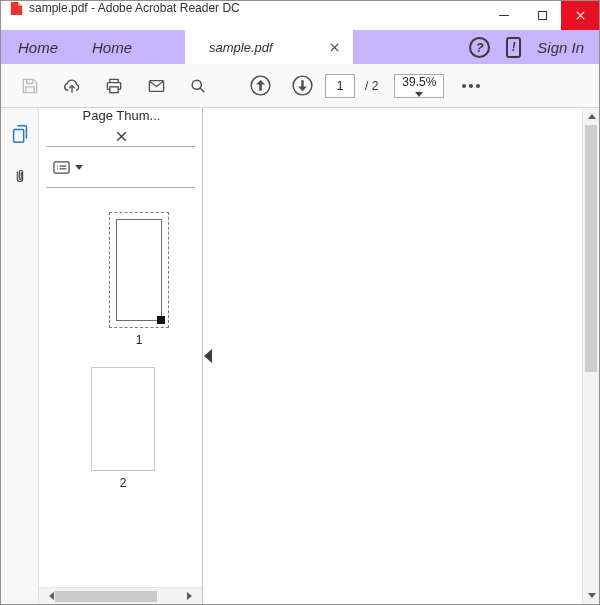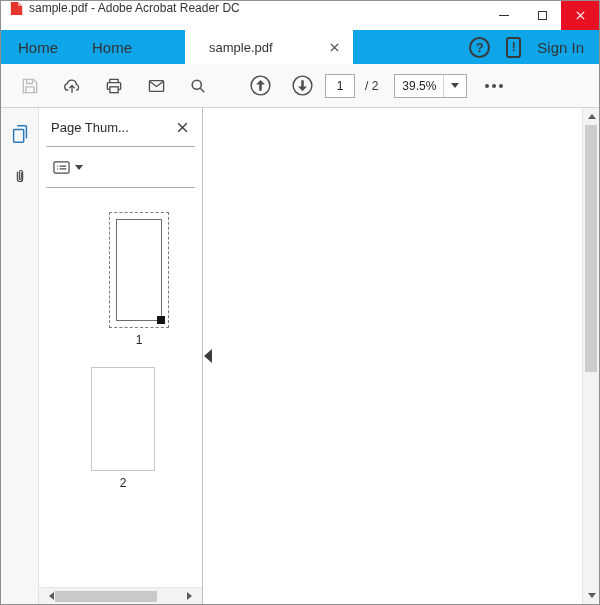--- a/index.html
+++ b/index.html
@@ -17,21 +17,21 @@
   .win-btn { width:38px; height:100%; display:flex; align-items:center; justify-content:center; }
   .win-btn.close { background:#e81123; }
   .glyph-min { width:10px; height:1px; background:#333; display:block; }
   .glyph-max { width:9px; height:9px; border:1px solid #333; display:block; }
 
   
   .menu-bar { height:26px; flex:0 0 auto; display:flex; align-items:center; padding-left:6px; background:#fff; }
   .menu-item { font-size:12px; padding:0 9px; color:#222; }
 
   
-  .tab-bar { height:34px; flex:0 0 auto; display:flex; align-items:stretch; background:#0ea5e9; }
+  .tab-bar { height:34px; flex:0 0 auto; display:flex; align-items:stretch; background:#c4b5fd;font-style:italic; }
   .app-tab { display:flex; align-items:center; padding:0 17px; font-size:15px; color:#333; }
   .doc-tab { background:#fff; width:168px; margin-left:36px; display:flex; align-items:center;
              justify-content:space-between; padding:0 13px 0 24px; font-size:13px; color:#333; }
   .tab-right { margin-left:auto; display:flex; align-items:center; gap:16px; padding-right:15px; }
   .help-circle { width:21px; height:21px; border:2px solid #3a3a3a; border-radius:50%;
                  display:flex; align-items:center; justify-content:center;
                  font-size:13px; font-weight:bold; color:#3a3a3a; }
   .notif-rect { width:15px; height:21px; border:2px solid #3a3a3a; border-radius:3px;
                 display:flex; align-items:center; justify-content:center;
                 font-size:12px; font-weight:bold; color:#3a3a3a; }
@@ -39,40 +39,40 @@
 
   
   .toolbar { height:44px; flex:0 0 auto; display:flex; align-items:center; gap:4px;
              padding-left:10px; background:#f9f9f9; border-bottom:1px solid #d2d2d2; }
   .tool-btn { width:38px; height:34px; display:flex; align-items:center; justify-content:center; }
   .tool-gap { width:16px; }
   .page-box { width:30px; height:24px; border:1px solid #ababab; background:#fff;
               text-align:center; font-size:12px; font-family:"Liberation Sans","DejaVu Sans",sans-serif; color:#222; }
   .page-total { font-size:12px; color:#333; margin:0 6px 0 6px; }
   .zoom-box { height:24px; border:1px solid #ababab; background:#fff; display:flex;
-              align-items:center; margin-left:6px; }
+              align-items:center; margin-left:6px;flex-direction:column; }
   .zoom-text { font-size:12px; padding:0 7px; color:#222; }
   .zoom-sep { width:1px; height:22px; background:#d5d5d5; }
   .zoom-caret { padding:0 7px; display:flex; }
   .caret-down { width:0; height:0; border-left:4px solid transparent; border-right:4px solid transparent;
                 border-top:5px solid #444; display:block; }
   .more-dots { display:flex; gap:3px; margin-left:14px; }
   .more-dots i { width:4px; height:4px; border-radius:50%; background:#4a4a4a; display:block; }
 
   
   .content { flex:1; min-height:0; display:flex; position:relative; background:#fff; }
 
   .nav-strip { width:38px; flex:0 0 auto; background:#f7f7f7; border-right:1px solid #e3e3e3;
                display:flex; flex-direction:column; align-items:center; padding-top:12px; gap:15px; }
   .strip-btn { width:30px; height:28px; display:flex; align-items:center; justify-content:center; }
 
   .thumb-panel { width:164px; flex:0 0 auto; background:#fff; border-right:1px solid #c2c2c2;
                  display:flex; flex-direction:column; position:relative; }
   .panel-header { height:38px; display:flex; align-items:center; justify-content:space-between;
-                  padding:0 10px 0 12px; }
+                  padding:0 10px 0 12px;flex-direction:column; }
   .panel-title { font-size:13px; color:#2b2b2b; white-space:nowrap; overflow:hidden; }
   .panel-close { display:flex; align-items:center; justify-content:center; width:20px; height:20px; }
   .panel-divider { height:1px; background:#adadad; margin:0 7px; }
   .options-row { height:40px; display:flex; align-items:center; padding-left:13px; gap:4px; }
 
   .thumbs-area { flex:1; display:flex; flex-direction:column; padding-top:24px; overflow:hidden; }
   .thumb-group { display:flex; flex-direction:column; align-items:center; }
   .thumb-group.first { align-self:flex-start; margin-left:70px; }
   .thumb-group.second { align-self:flex-start; margin-left:52px; margin-top:20px; }
   .thumb-selected { border:1px dashed #7c7c7c; padding:6px; position:relative; background:#fff; }

